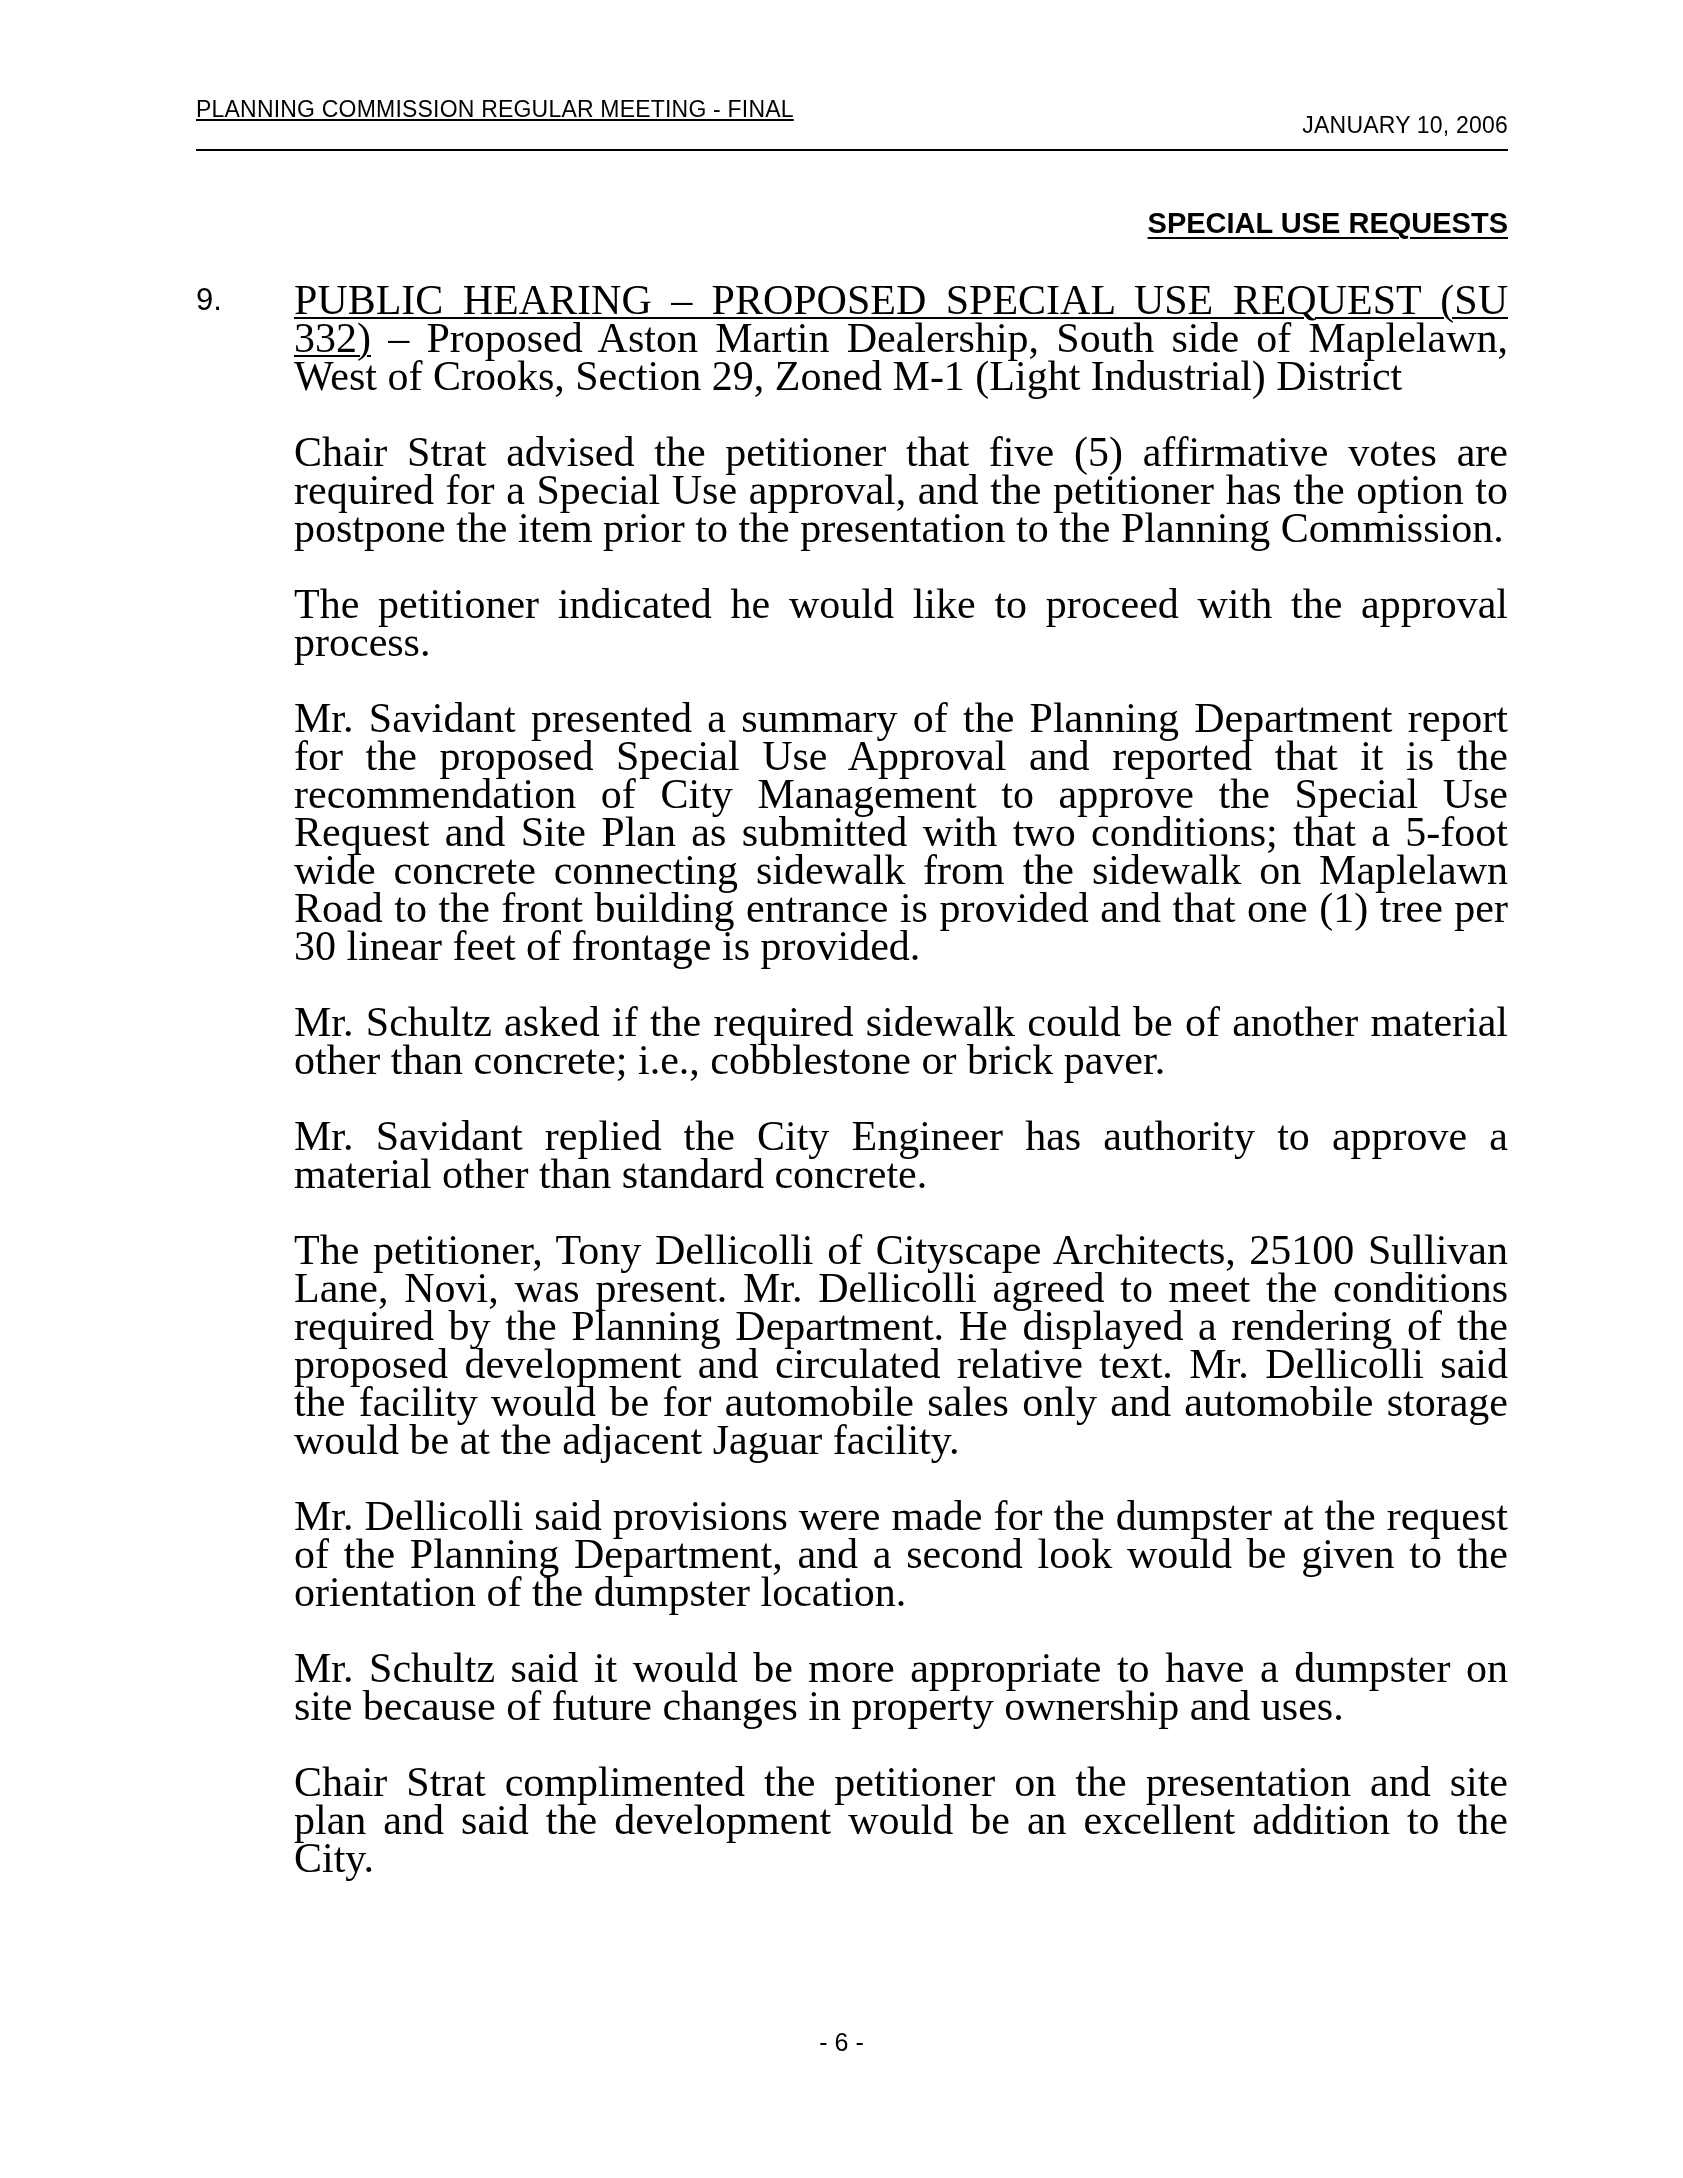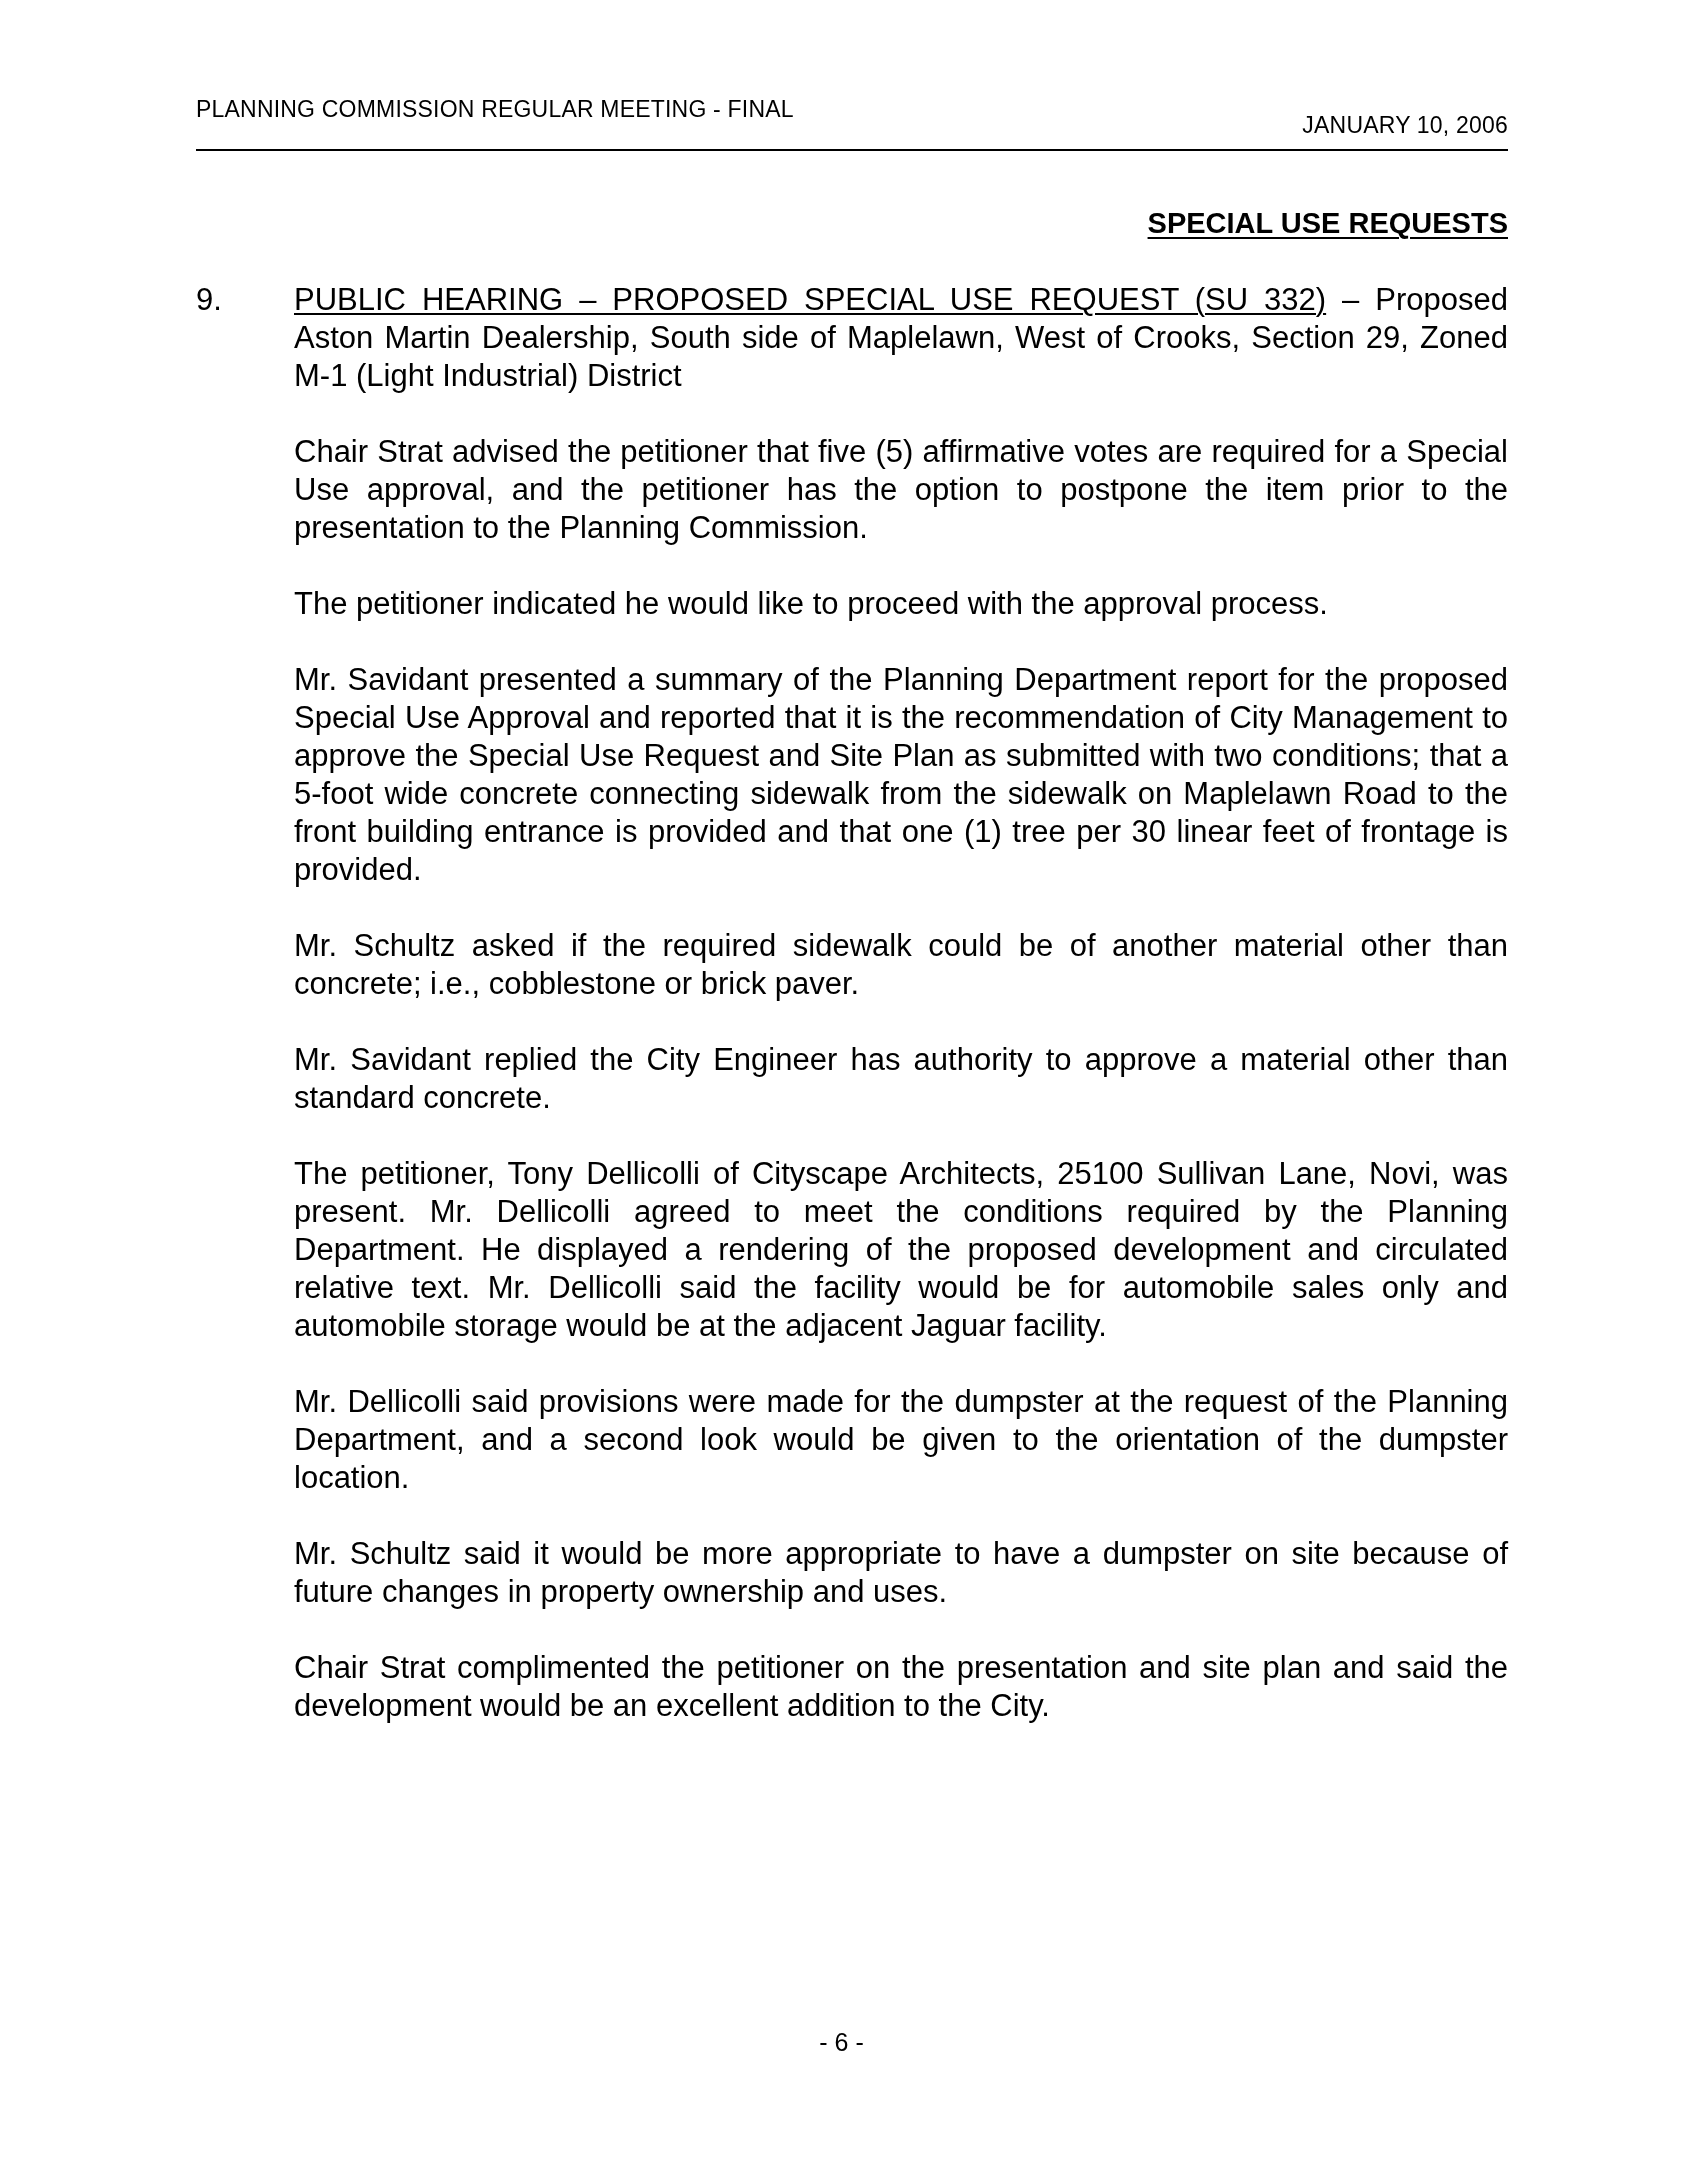--- a/index.html
+++ b/index.html
@@ -21,20 +21,21 @@
     top: 96px;
     width: 1312px;
     height: 30px;
     font-size: 23px;
     letter-spacing: 0.2px;
   }
   .page-header .left {
     position: absolute;
     left: 0;
     top: 0;
+    text-decoration: underline;
   }
   .page-header .right {
     position: absolute;
     right: 0;
     top: 16px;
   }
   .header-rule {
     position: absolute;
     left: 196px;
     top: 149px;
@@ -59,22 +60,23 @@
     left: 196px;
     top: 281px;
     font-size: 31px;
     line-height: 38px;
   }
   .content {
     position: absolute;
     left: 294px;
     top: 281px;
     width: 1214px;
-    font-size: 31px;
+    font-size: 42px;
     line-height: 38px;
+    font-family: Liberation Serif, serif;
   }
   .content p {
     margin: 0 0 38px 0;
     text-align: justify;
   }
   .item-heading .hearing {
     text-decoration: underline;
     text-underline-offset: 3px;
     text-decoration-thickness: 1.5px;
   }

